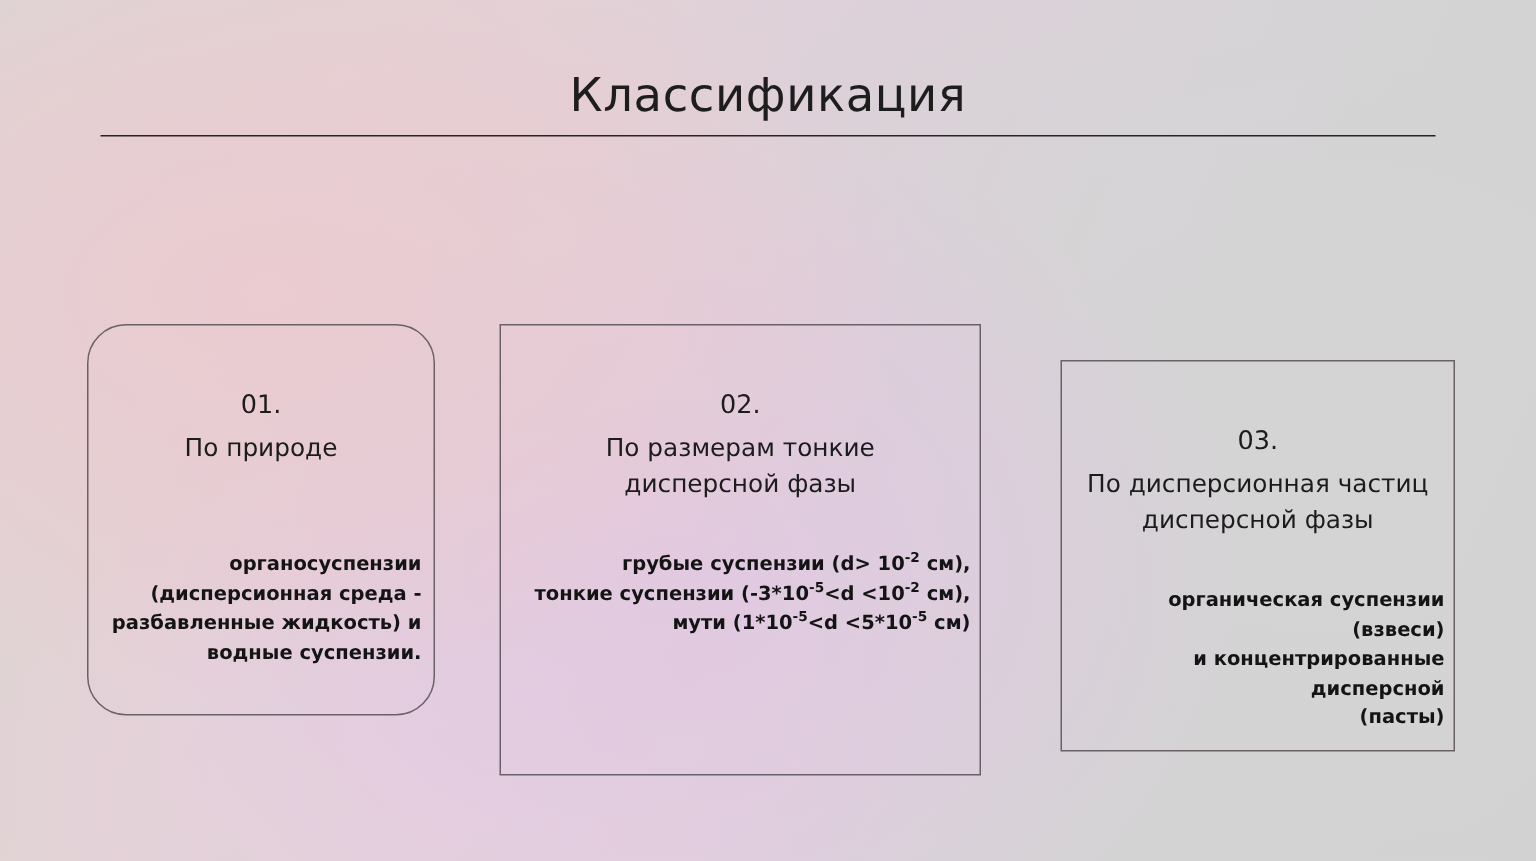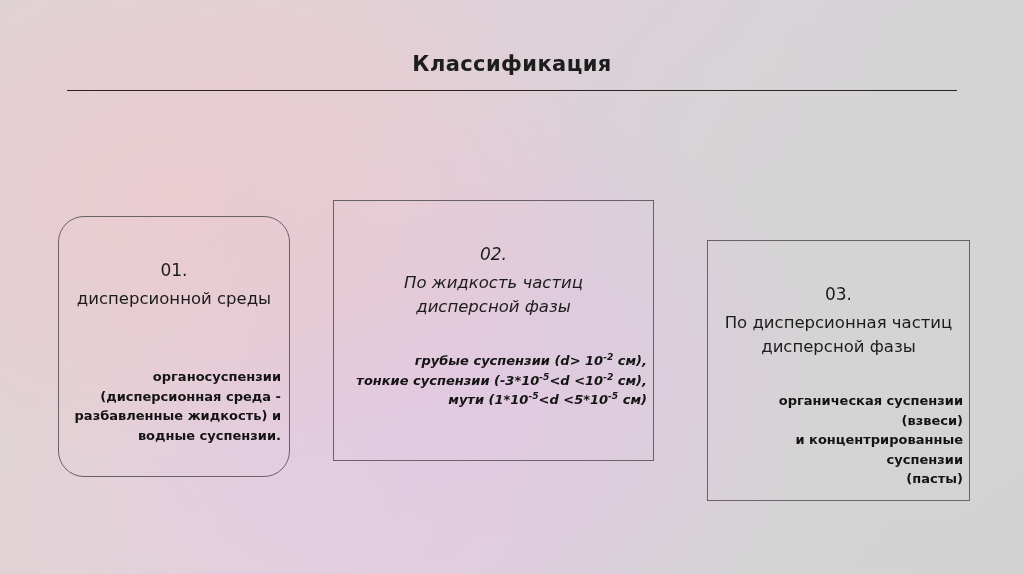--- a/index.html
+++ b/index.html
@@ -24,22 +24,22 @@
       linear-gradient(112deg, #dcd5d4 0%, #e2d2d5 22%, #ded0da 48%, #d8d3d8 66%, #d3d3d3 82%, #d2d2d2 100%);
   }
 
   
   .slide-title {
     position: absolute;
     left: 67px;
     top: 44px;
     width: 890px;
     text-align: center;
-    font-size: 21px;
-    font-weight: 700;
+    font-size: 31px;
+    font-weight: 400;
     color: #1d1d1d;
     letter-spacing: 0.4px;
     line-height: 40px;
     white-space: nowrap;
   }
   .title-rule {
     position: absolute;
     left: 67px;
     top: 90px;
     width: 890px;
@@ -48,21 +48,21 @@
   }
 
   
   .card {
     position: absolute;
     box-sizing: border-box;
     border: 1.2px solid #6a6068;
     background: transparent;
   }
   #card-1 { left: 58px;  top: 216px; width: 232px; height: 261px; border-radius: 26px; }
-  #card-2 { left: 333px; top: 200px; width: 321px; height: 261px; font-style: italic; }
+  #card-2 { left: 333px; top: 216px; width: 321px; height: 301px; }
   #card-3 { left: 707px; top: 216px; width: 263px; height: 261px; margin-top: 24px; }
 
   .card-number {
     position: absolute;
     left: 0;
     right: 0;
     top: 42px;
     text-align: center;
     font-size: 17px;
     font-weight: 400;
@@ -105,49 +105,49 @@
 <body>
 
 <div id="slide">
 
   <div class="slide-title">Классификация</div>
   <div class="title-rule"></div>
 
   <div class="card" id="card-1">
     <div class="card-number">01.</div>
     <div class="card-heading">
-      <div>дисперсионной среды</div>
+      <div>По природе</div>
     </div>
     <div class="card-body">
       <div>органосуспензии</div>
       <div>(дисперсионная среда -</div>
       <div>разбавленные жидкость) и</div>
       <div>водные суспензии.</div>
     </div>
   </div>
 
   <div class="card" id="card-2">
     <div class="card-number">02.</div>
     <div class="card-heading">
-      <div>По жидкость частиц</div>
+      <div>По размерам тонкие</div>
       <div>дисперсной фазы</div>
     </div>
     <div class="card-body">
       <div class="nowrap"><span>грубые суспензии (d&gt; 10</span><sup>-2</sup><span> см),</span></div>
       <div class="nowrap"><span>тонкие суспензии (-3*10</span><sup>-5</sup><span>&lt;d &lt;10</span><sup>-2</sup><span> см),</span></div>
       <div class="nowrap"><span>мути (1*10</span><sup>-5</sup><span>&lt;d &lt;5*10</span><sup>-5</sup><span> см)</span></div>
     </div>
   </div>
 
   <div class="card" id="card-3">
     <div class="card-number">03.</div>
     <div class="card-heading">
       <div>По дисперсионная частиц</div>
       <div>дисперсной фазы</div>
     </div>
     <div class="card-body">
       <div>органическая суспензии (взвеси)</div>
-      <div>и концентрированные суспензии</div>
+      <div>и концентрированные дисперсной</div>
       <div>(пасты)</div>
     </div>
   </div>
 
 </div>
 
 </body></html>

